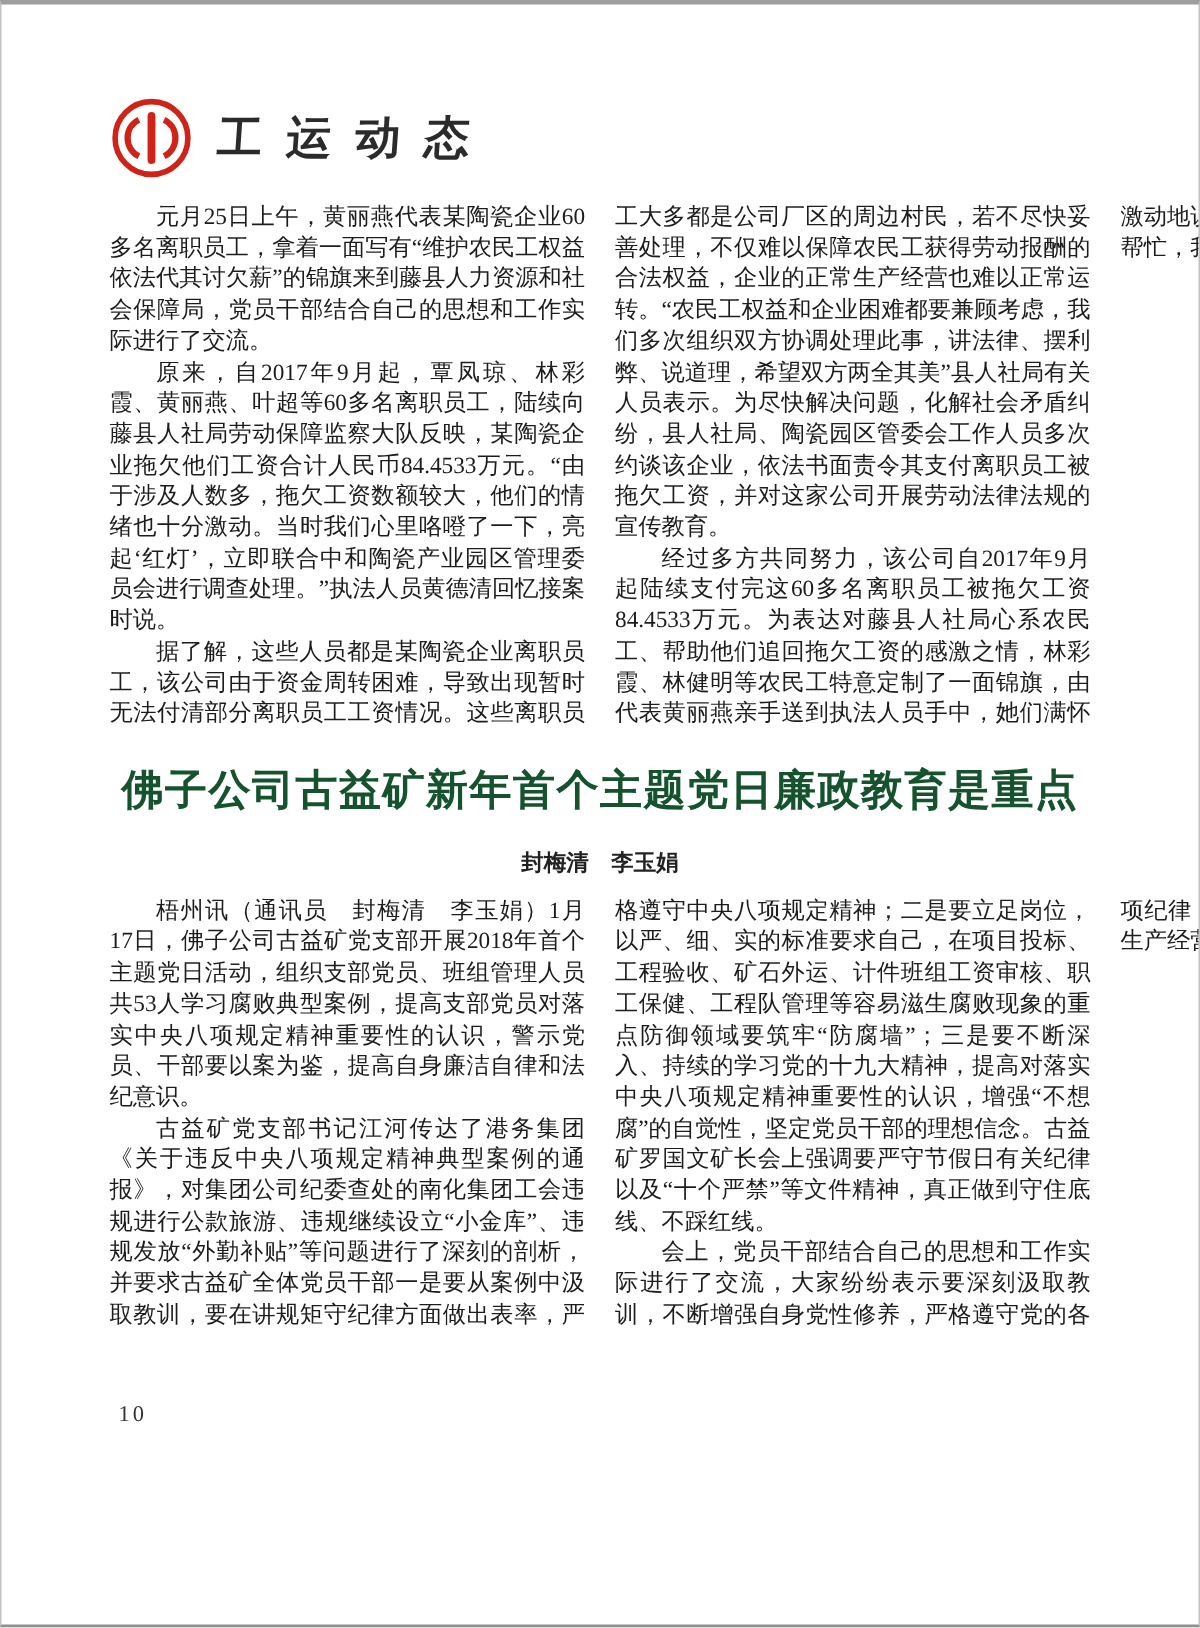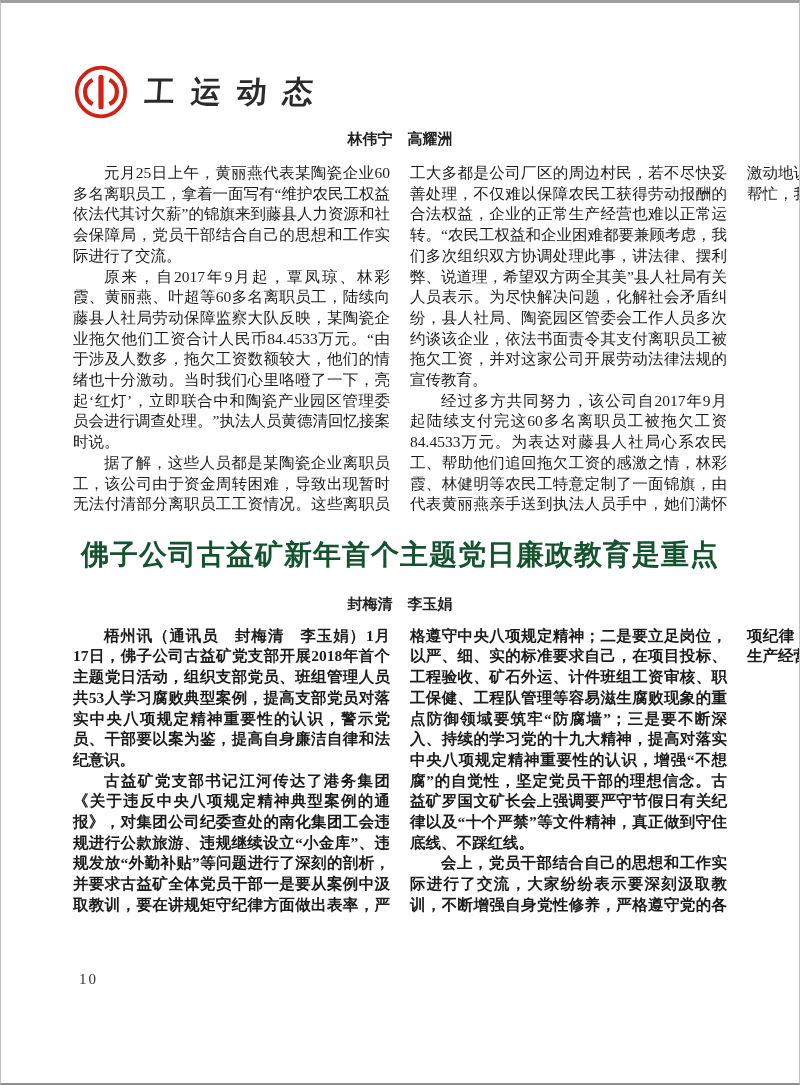--- a/index.html
+++ b/index.html
@@ -63,29 +63,29 @@
   .article-body {
     margin-top: 14px;
     column-count: 2;
     column-gap: 20px;
     column-fill: auto;
     font-size: 15.5px;
     line-height: 20.7px;
     text-align: justify;
   }
   .body-1 { height: 352px; }
-  .body-2 { margin-top: 12px; height: 291px; font-weight: bold; }
+  .body-2 { margin-top: 12px; height: 291px; }
   .article-body p {
     margin: 0;
     text-indent: 2em;
   }
   .page-number {
     position: absolute;
     left: 78px;
-    top: 968px;
+    top: 932px;
     font-size: 15px;
     letter-spacing: 2px;
     color: #333;
   }
 </style>
 </head>
 <body>
 
 <div class="page">
 
@@ -93,21 +93,20 @@
     <svg width="56" height="56" viewBox="0 0 60 60">
       <circle cx="30" cy="30" r="26" fill="none" stroke="#cf2318" stroke-width="4"></circle>
       <path d="M 21 17 A 14.5 14.5 0 0 0 21 43" fill="none" stroke="#cf2318" stroke-width="4.5"></path>
       <path d="M 39 17 A 14.5 14.5 0 0 1 39 43" fill="none" stroke="#cf2318" stroke-width="4.5"></path>
       <rect x="27.2" y="11.5" width="5.6" height="37" rx="2.8" fill="#cf2318"></rect>
     </svg>
     <div class="masthead-title">工运动态</div>
   </div>
 
   <section>
-    <div class="authors authors-1">林伟宁　高耀洲</div>
     <div class="article-body body-1">
         <p>元月25日上午，黄丽燕代表某陶瓷企业60多名离职员工，拿着一面写有“维护农民工权益　依法代其讨欠薪”的锦旗来到藤县人力资源和社会保障局，党员干部结合自己的思想和工作实际进行了交流。</p>
         <p>原来，自2017年9月起，覃凤琼、林彩霞、黄丽燕、叶超等60多名离职员工，陆续向藤县人社局劳动保障监察大队反映，某陶瓷企业拖欠他们工资合计人民币84.4533万元。“由于涉及人数多，拖欠工资数额较大，他们的情绪也十分激动。当时我们心里咯噔了一下，亮起‘红灯’，立即联合中和陶瓷产业园区管理委员会进行调查处理。”执法人员黄德清回忆接案时说。</p>
         <p>据了解，这些人员都是某陶瓷企业离职员工，该公司由于资金周转困难，导致出现暂时无法付清部分离职员工工资情况。这些离职员工大多都是公司厂区的周边村民，若不尽快妥善处理，不仅难以保障农民工获得劳动报酬的合法权益，企业的正常生产经营也难以正常运转。“农民工权益和企业困难都要兼顾考虑，我们多次组织双方协调处理此事，讲法律、摆利弊、说道理，希望双方两全其美”县人社局有关人员表示。为尽快解决问题，化解社会矛盾纠纷，县人社局、陶瓷园区管委会工作人员多次约谈该企业，依法书面责令其支付离职员工被拖欠工资，并对这家公司开展劳动法律法规的宣传教育。</p>
         <p>经过多方共同努力，该公司自2017年9月起陆续支付完这60多名离职员工被拖欠工资84.4533万元。为表达对藤县人社局心系农民工、帮助他们追回拖欠工资的感激之情，林彩霞、林健明等农民工特意定制了一面锦旗，由代表黄丽燕亲手送到执法人员手中，她们满怀激动地说道：“我们辞职都半年了，幸亏有你们帮忙，我们才能拿到钱，太感谢你们了！”</p>
       </div>
   </section>
 
   <section>
     <h1 class="article-title title-2" style="color: #14532d;">佛子公司古益矿新年首个主题党日廉政教育是重点</h1>

